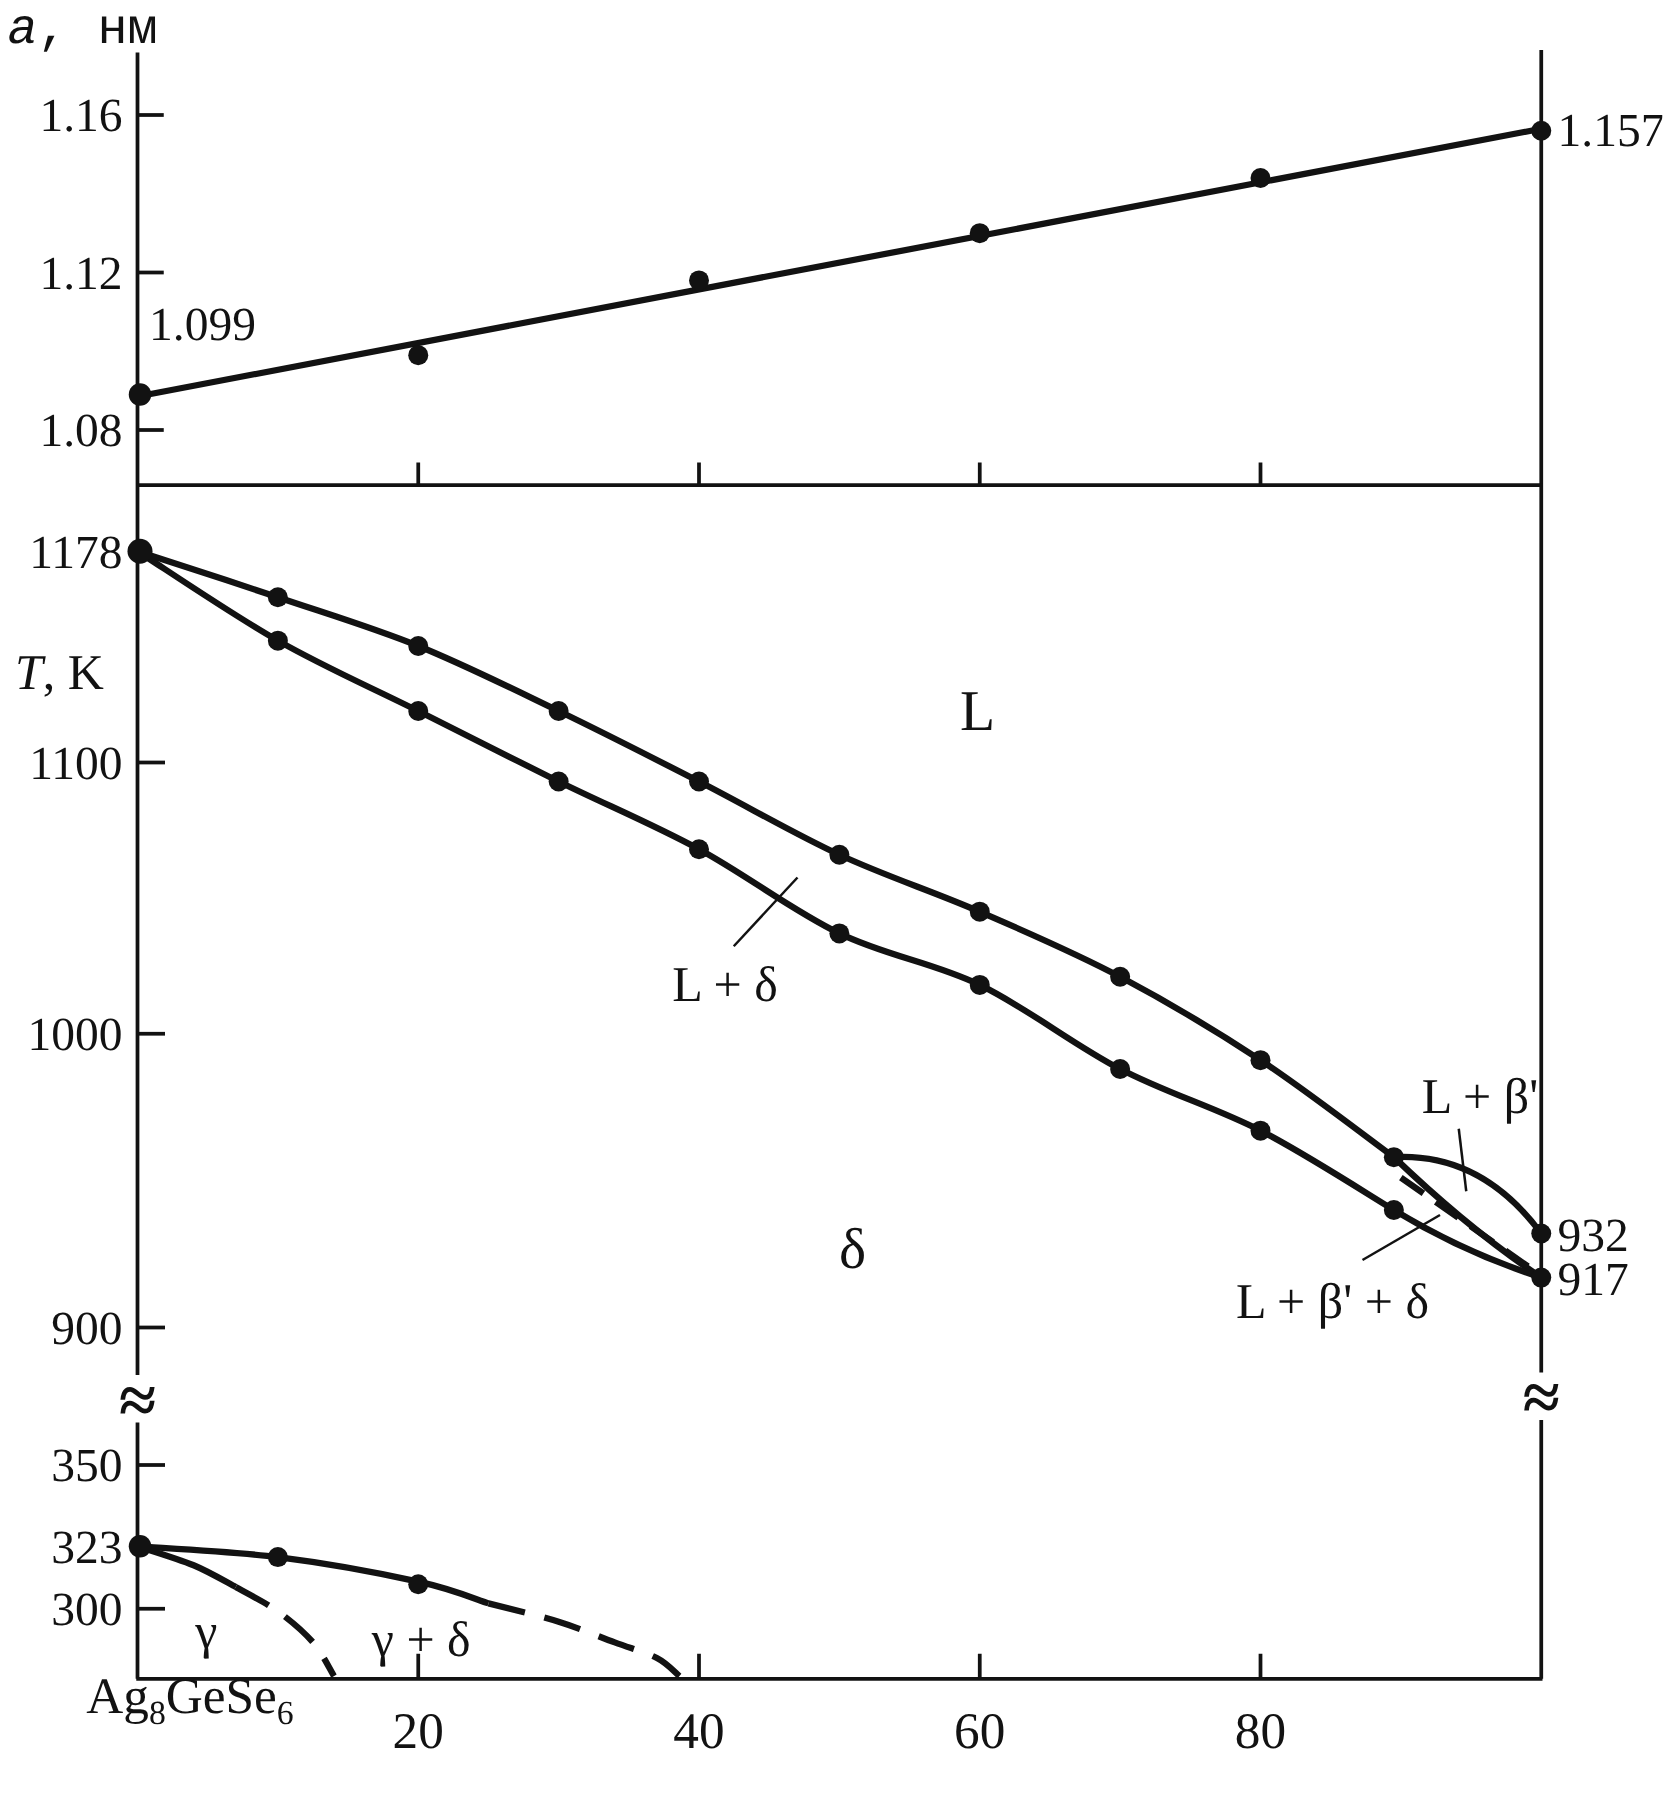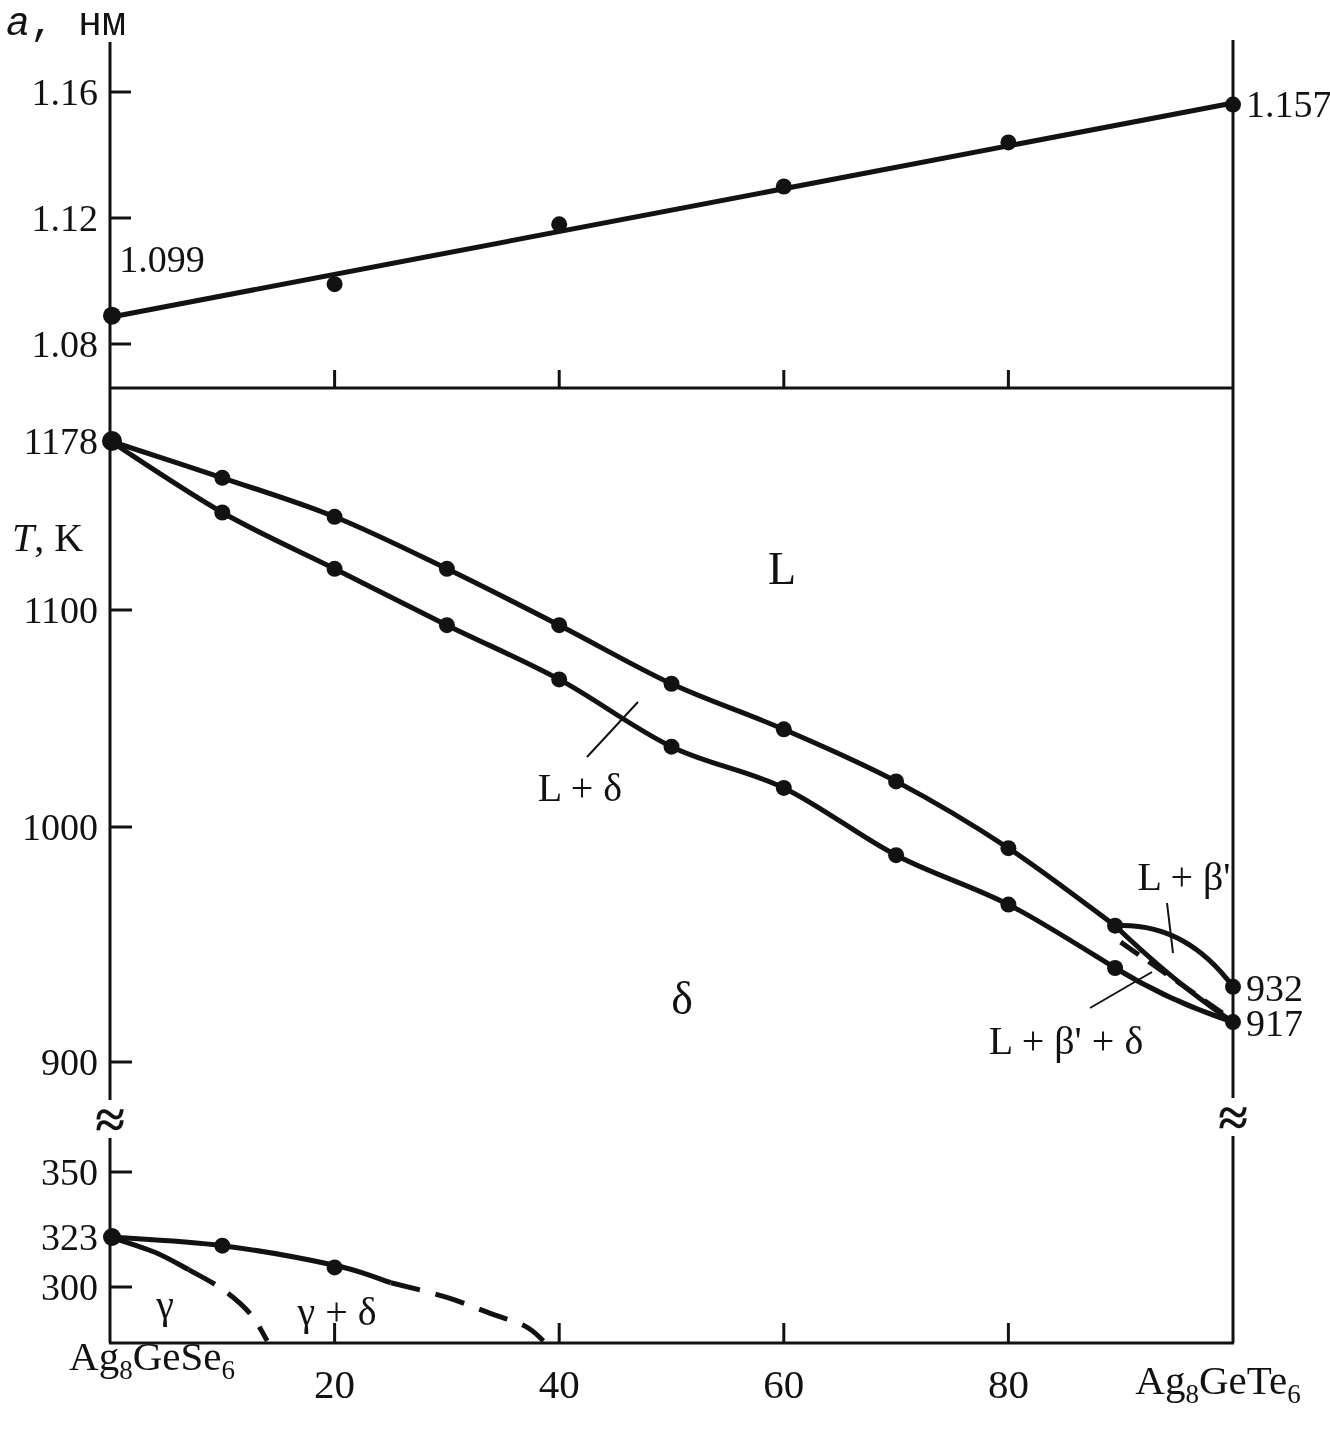--- a/index.html
+++ b/index.html
@@ -114,16 +114,15 @@
       <text x="165" y="1318" font-size="40" text-anchor="middle" fill="#121212" font-family="&quot;Liberation Serif&quot;,&quot;DejaVu Serif&quot;,serif">γ</text>
       <text x="337" y="1325" font-size="40" text-anchor="middle" fill="#121212" font-family="&quot;Liberation Serif&quot;,&quot;DejaVu Serif&quot;,serif">γ + δ</text>
     </svg>
 
   <div class="abs axis-title" style="left:6px;top:2px;font-family:Liberation Mono, monospace;"><span class="it">a</span><span>, нм</span></div>
 
   <div class="abs axis-title" style="left:12px;top:514px;"><span class="it">T</span><span>, K</span></div>
 
   <div class="abs formula" style="left:40px;top:1320px;width:224px;margin-top:12px;"><span>Ag</span><sub>8</sub><span>GeSe</span><sub>6</sub></div>
 
-  <div class="abs formula" style="left:1106px;top:1356px;width:224px;"><span>Ag</span><sub>8</sub><span>GeTe</span><sub>6</sub></div>
 
 
 </div>
 
 </body></html>

